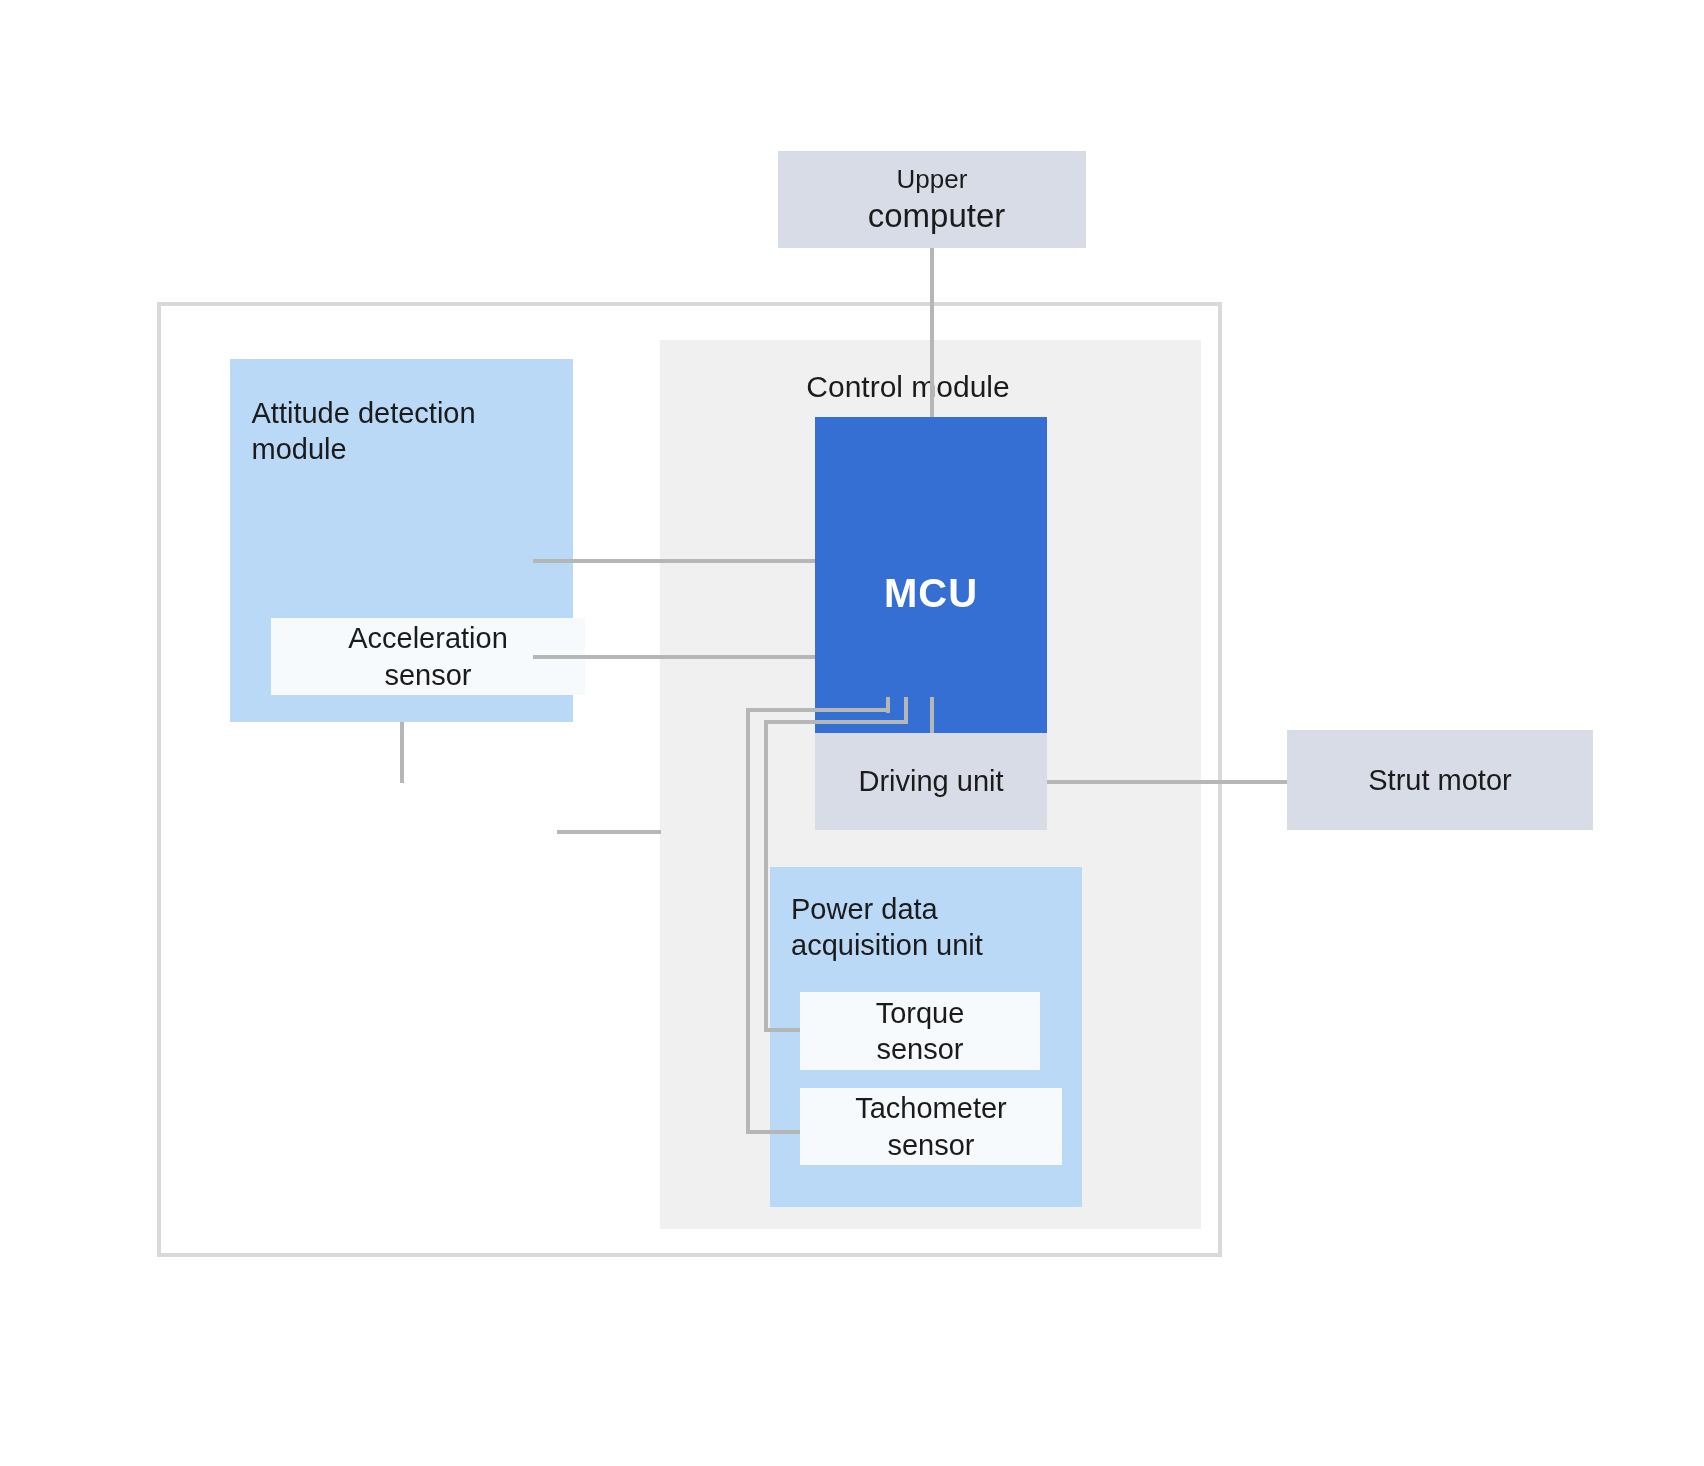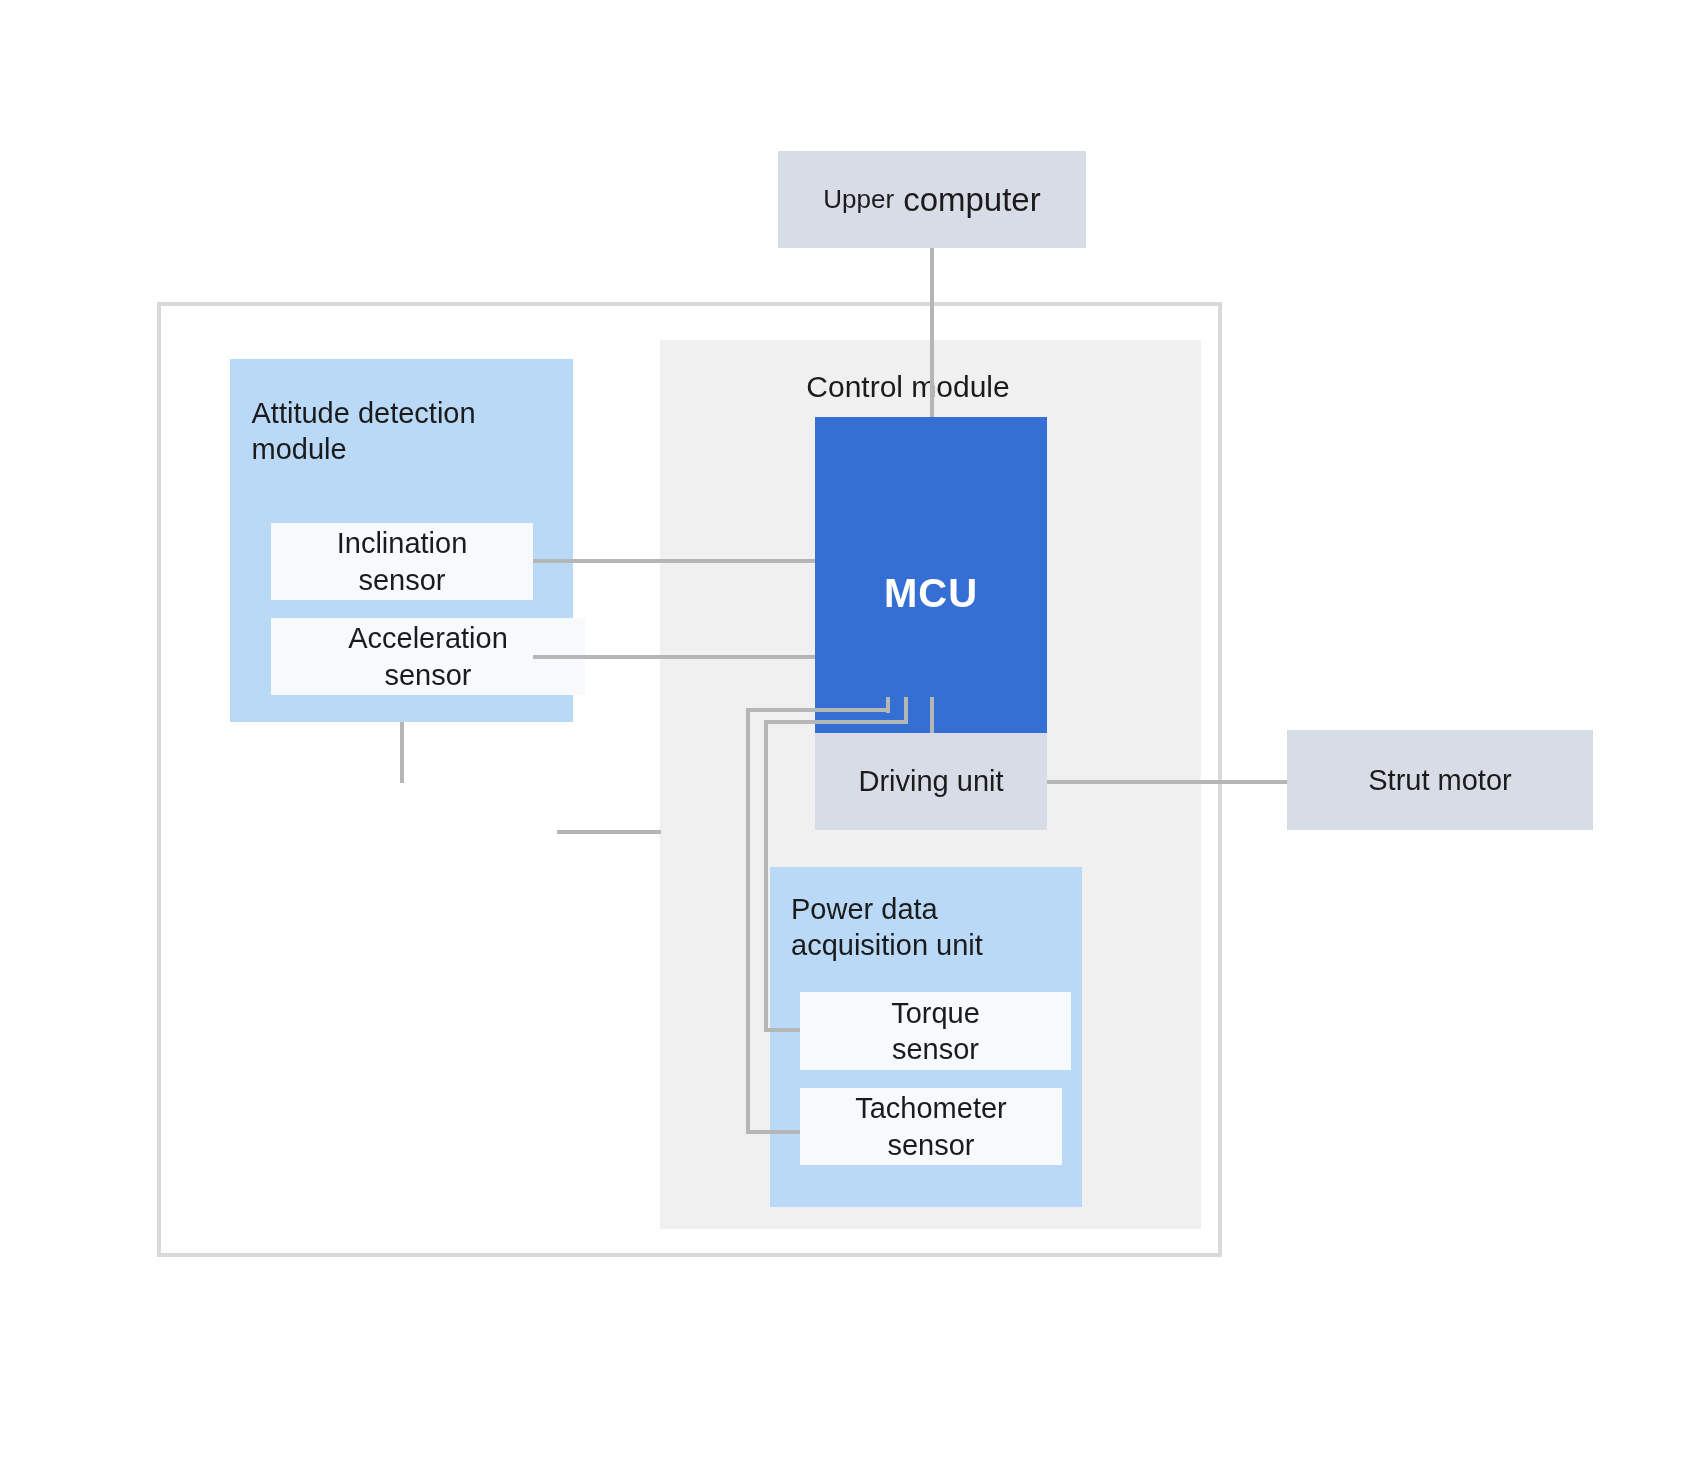--- a/index.html
+++ b/index.html
@@ -10,21 +10,21 @@
   #canvas {
     position: relative;
     width: 1704px;
     height: 1466px;
     background: #ffffff;
     font-family: "Liberation Sans", "DejaVu Sans", sans-serif;
     color: var(--text, #1b1b1b);
     font-size: 29px;
     line-height: 1.25;
   }
-  .abs { position: absolute; box-sizing: border-box; }
+  .abs { position: absolute; box-sizing: border-box; flex-direction: column; }
 
   
   #control-area {
     left: 660px; top: 340px; width: 541px; height: 889px;
     background: var(--panel_gray, #f0f0f1);
   }
   #outer-border {
     left: 157px; top: 302px; width: 1065px; height: 955px;
     border: 4px solid var(--boundary, #d9d9d9);
     background: transparent;
@@ -71,21 +71,21 @@
   #inclination-sensor  { left: 271px; top: 523px; width: 262px; height: 77px; }
   #inclination-sensor span  { max-width: 185px; }
   #acceleration-sensor { left: 271px; top: 618px; width: 314px; height: 77px; }
   #acceleration-sensor span { max-width: 200px; }
 
   #power-module { left: 248px; top: 783px; width: 309px; height: 99px; }
   #driving-unit { left: 815px; top: 733px; width: 232px; height: 97px; }
   #strut-motor  { left: 1287px; top: 730px; width: 306px; height: 100px; }
 
   #motor-data-unit { left: 770px; top: 867px; width: 312px; height: 340px; }
-  #torque-sensor     { left: 800px; top: 992px;  width: 271px; height: 78px; }
+  #torque-sensor     { left: 800px; top: 992px;  width: 240px; height: 78px; }
   #torque-sensor span     { max-width: 150px; }
   #tachometer-sensor { left: 800px; top: 1088px; width: 262px; height: 77px; }
   #tachometer-sensor span { max-width: 200px; }
 
   
   .line { background: var(--connector, #b5b6b6); }
   #line-upper-mcu        { left: 930px;  top: 248px;  width: 4px;   height: 169px; }
   #line-inclination-mcu  { left: 533px;  top: 559px;  width: 282px; height: 4px; }
   #line-acceleration-mcu { left: 533px;  top: 655px;  width: 282px; height: 4px; }
   #line-attitude-power   { left: 400px;  top: 722px;  width: 4px;   height: 61px; }
@@ -120,23 +120,20 @@
   </div>
 
   <div class="abs" id="control-label">Control module</div>
 
   <div class="abs node blue-panel" id="attitude-module">
     <div class="panel-title">
       <span>Attitude detection module</span>
     </div>
   </div>
 
-  <div class="abs node white-node" id="inclination-sensor">
-    <span>Inclination sensor</span>
-  </div>
 
   <div class="abs node white-node" id="acceleration-sensor">
     <span>Acceleration sensor</span>
   </div>
 
 
   <div class="abs node" id="mcu">
     <span>MCU</span>
   </div>
 

